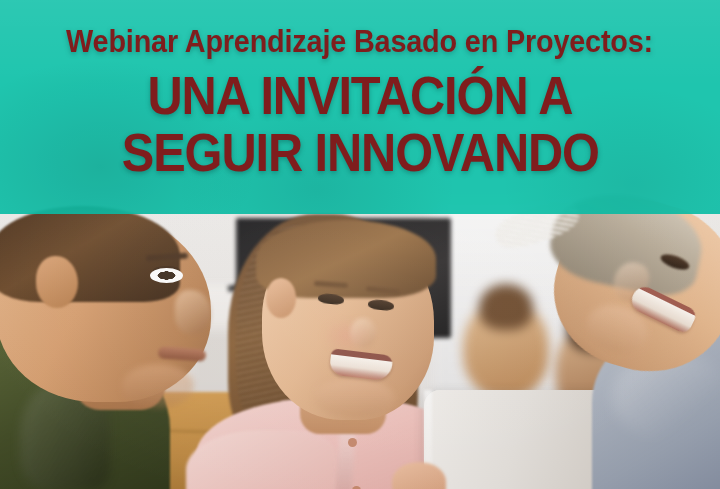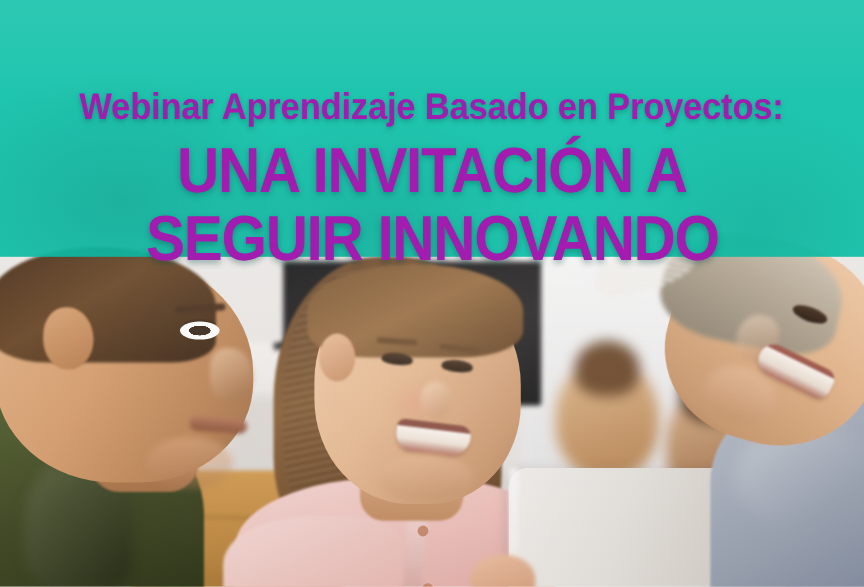--- a/index.html
+++ b/index.html
@@ -369,23 +369,22 @@
       radial-gradient(ellipse 24% 60% at 88% 86%, rgba(0,70,62,.10), transparent 76%),
       linear-gradient(180deg, rgba(255,255,255,.06) 0%, rgba(0,0,0,0) 40%);
   }
 
   
   .headline{
     position:absolute; left:0; top:0; width:720px; height:214px;
     display:flex; flex-direction:column; align-items:center;
     justify-content:flex-start;
     padding-top:26px;
-    color:#a21caf;
+    color:#7f1d1d;
     text-align:center;
-    margin-top:47px;
   }
   .line-kicker{
     font-family:"Liberation Sans Narrow","Liberation Sans", sans-serif;
     font-weight:700;
     font-size:31px;
     line-height:1.02;
     letter-spacing:-.2px;
     transform:scaleX(.93);
     text-shadow:0 2px 5px rgba(0,70,62,.35);
     white-space:nowrap;

